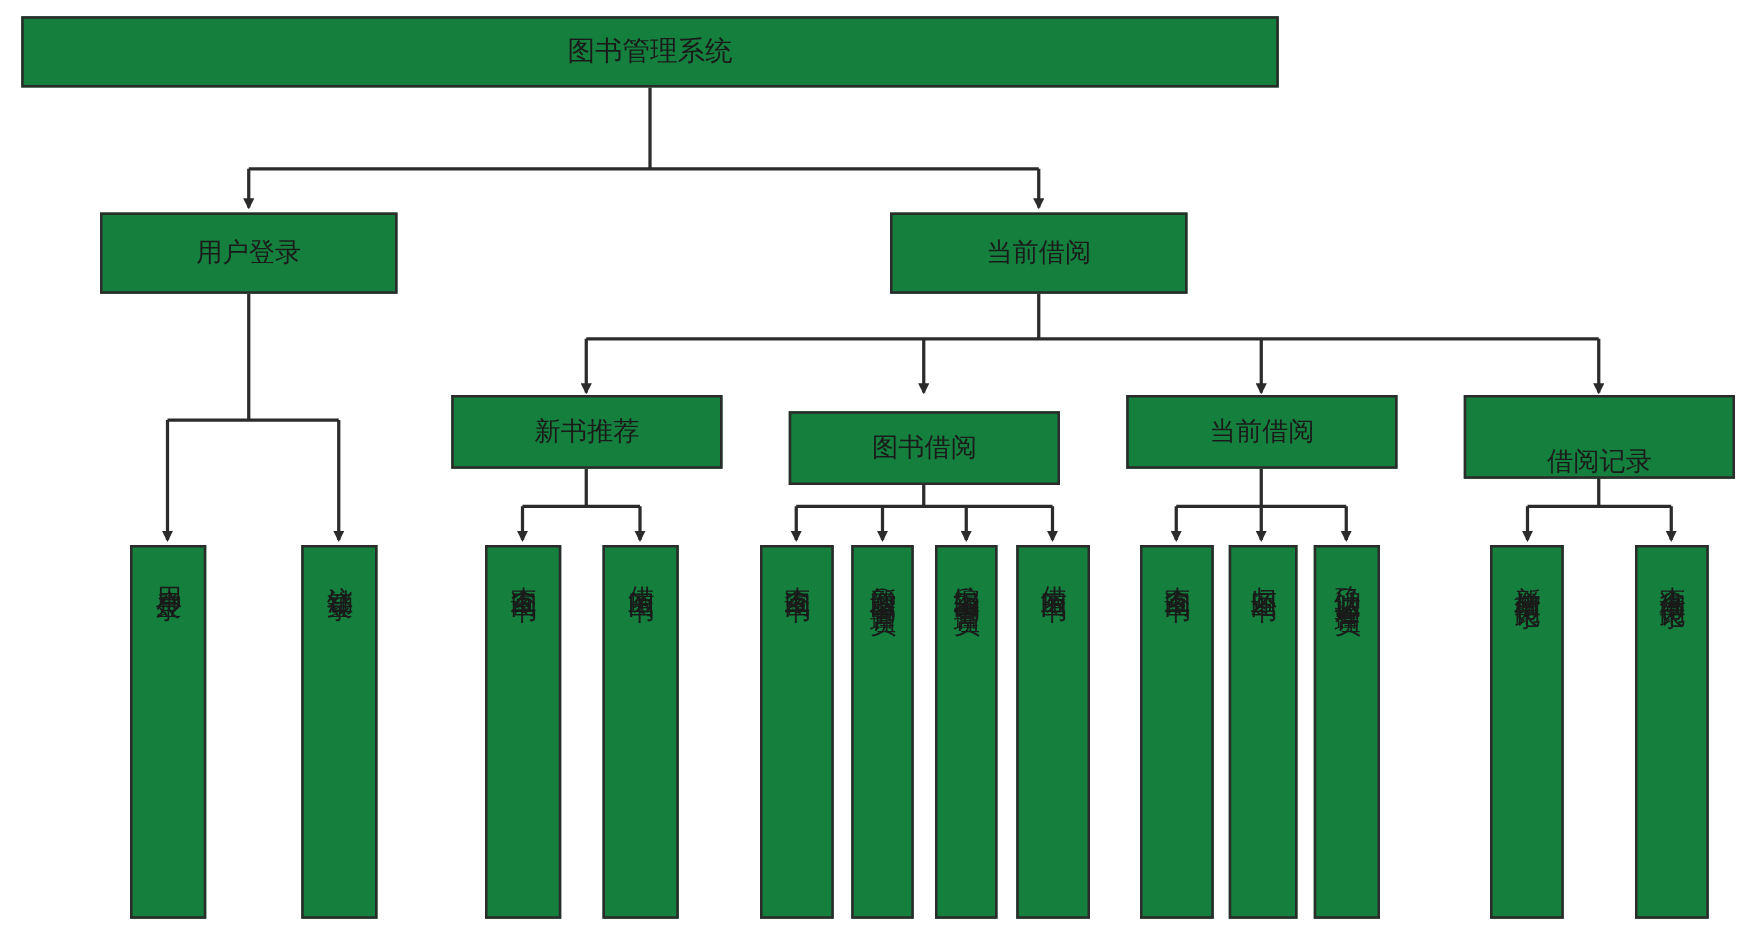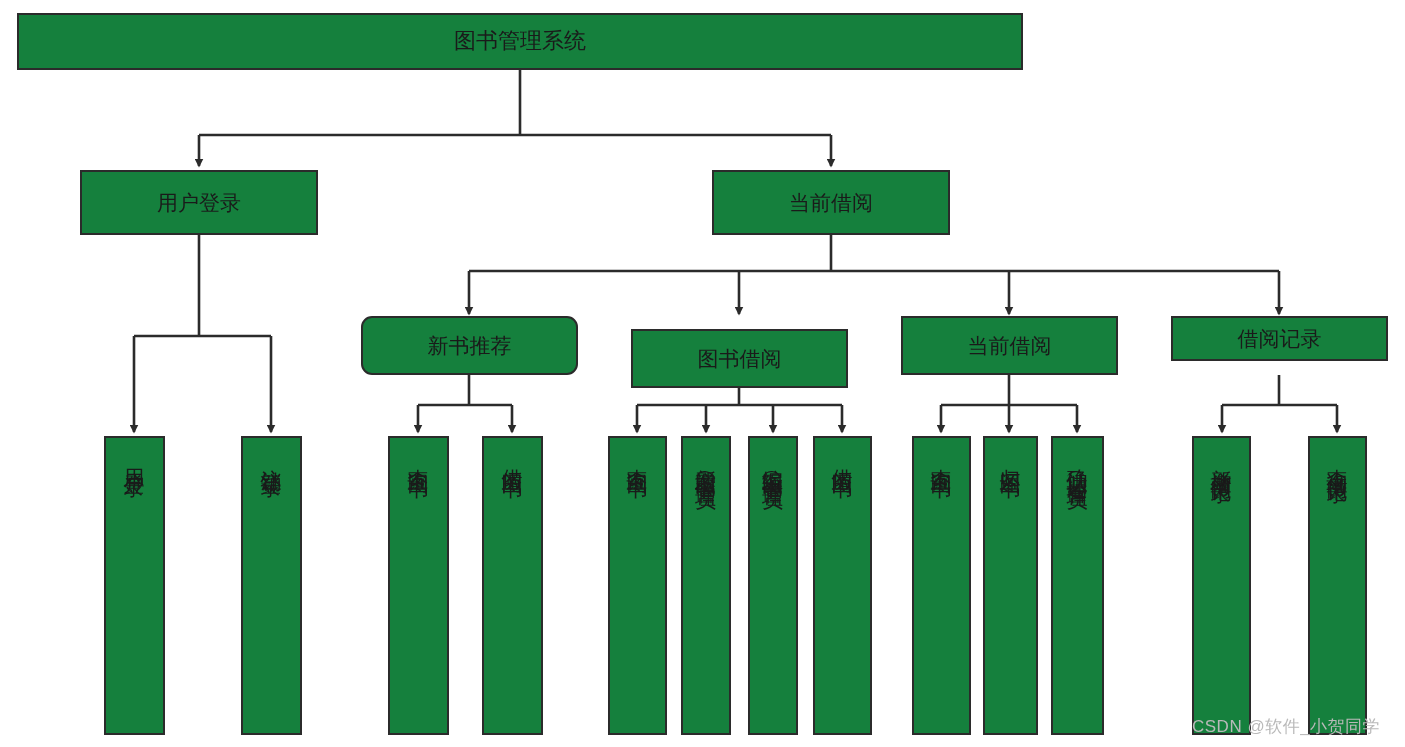--- a/index.html
+++ b/index.html
@@ -128,33 +128,33 @@
   </div>
 
   <div class="node horizontal lvl-1" style="left:80px; top:170px; width:238px; height:65px;">
     <span class="node-label">用户登录</span>
   </div>
 
   <div class="node horizontal lvl-1" style="left:712px; top:170px; width:238px; height:65px;">
     <span class="node-label">当前借阅</span>
   </div>
 
-  <div class="node horizontal lvl-2" style="left:361px; top:316px; width:217px; height:59px;border-radius:11px;">
+  <div class="node horizontal lvl-2" style="left:361px; top:316px; width:217px; height:59px;">
     <span class="node-label">新书推荐</span>
   </div>
 
   <div class="node horizontal lvl-2" style="left:631px; top:316px; width:217px; height:59px;margin-top:13px;">
     <span class="node-label">图书借阅</span>
   </div>
 
   <div class="node horizontal lvl-2" style="left:901px; top:316px; width:217px; height:59px;justify-content:center;">
     <span class="node-label">当前借阅</span>
   </div>
 
-  <div class="node horizontal lvl-2" style="left:1171px; top:316px; width:217px; height:45px;">
+  <div class="node horizontal lvl-2" style="left:1171px; top:316px; width:217px; height:67px;align-items:flex-end;">
     <span class="node-label">借阅记录</span>
   </div>
 
   <div class="node vertical lvl-3" style="left:104px; top:436px; width:61px; height:299px;">
     <span class="node-label">用户登录</span>
   </div>
 
   <div class="node vertical lvl-3" style="left:241px; top:436px; width:61px; height:299px;">
     <span class="node-label">注销登录</span>
   </div>
@@ -196,17 +196,14 @@
   </div>
 
   <div class="node vertical lvl-3" style="left:1192px; top:436px; width:59px; height:299px;">
     <span class="node-label">新增借阅记录</span>
   </div>
 
   <div class="node vertical lvl-3" style="left:1308px; top:436px; width:59px; height:299px;">
     <span class="node-label">查询借阅记录</span>
   </div>
 
-  <div class="watermark" style="left:1192px; top:715px;">
-    <span>CSDN @软件_小贺同学</span>
-  </div>
 
 </div>
 
 </body></html>

